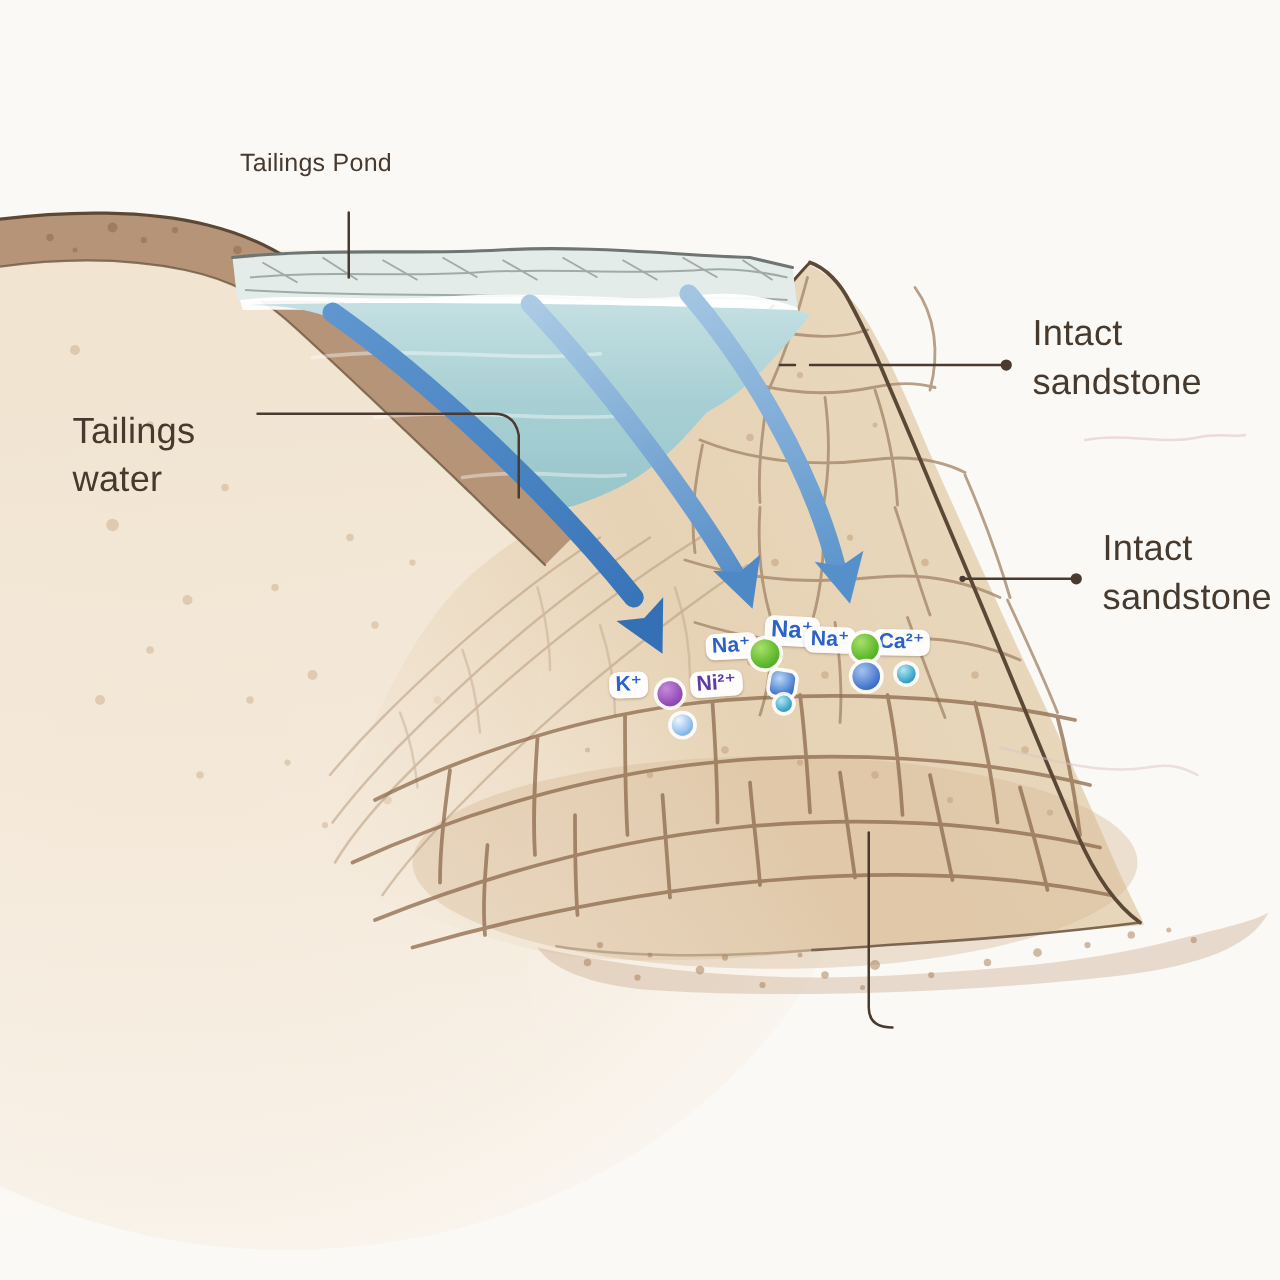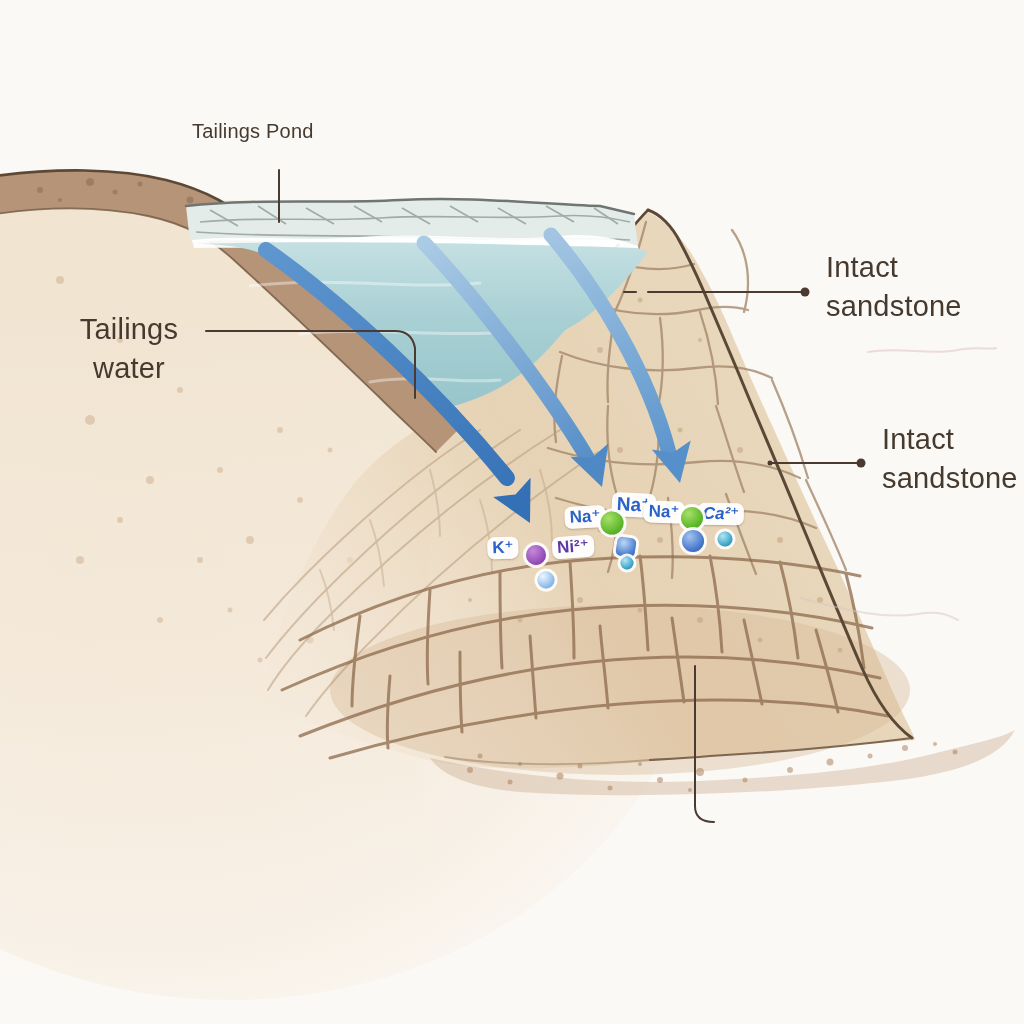--- a/index.html
+++ b/index.html
@@ -6,21 +6,21 @@
   #stage{
     position:relative;width:1024px;height:1024px;overflow:hidden;
     background:#fbf9f5;
     font-family:"Liberation Sans","DejaVu Sans",sans-serif;
   }
   #scene{position:absolute;left:0;top:0;}
   .lbl{
     position:absolute;color:#463a2f;font-size:29px;line-height:1.36;
     font-weight:500;letter-spacing:.2px;white-space:pre-line;
   }
-  .lbl.center{text-align:center;}
+  .lbl.center{margin-top:16px;}
   .chip{
     position:absolute;transform:translate(-50%,-50%) rotate(var(--r,0deg));
     background:rgba(255,255,255,.95);border-radius:7px;padding:0 5px 1px;
     font-weight:bold;font-size:17px;color:#2a62c8;
     box-shadow:0 1px 2px rgba(70,55,40,.3);
   }
   .chip.big{font-size:19px;}
   .chip.purple{color:#5b3aa8;}
   .sphere{
     position:absolute;transform:translate(-50%,-50%);border-radius:50%;
@@ -312,21 +312,21 @@
   <div class="lbl" style="left:826px;top:248px;width:160px;">Intact sandstone</div>
 
   <div class="lbl" style="left:882px;top:420px;width:160px;">Intact sandstone</div>
 
 
   <div class="chip" style="left:503px;top:548px;--r:-2deg;">K⁺</div>
   <div class="chip purple" style="left:573px;top:547px;--r:-4deg;">Ni²⁺</div>
   <div class="chip" style="left:585px;top:517px;--r:-3deg;">Na⁺</div>
   <div class="chip big" style="left:634px;top:505px;--r:3deg;">Na⁺</div>
   <div class="chip" style="left:664px;top:512px;--r:2deg;">Na⁺</div>
-  <div class="chip" style="left:721px;top:514px;font-style:italic;--r:1deg;">Ca²⁺</div>
+  <div class="chip" style="left:721px;top:514px;--r:1deg;">Ca²⁺</div>
 
   <div class="sphere purple" style="left:536px;top:555px;width:20px;height:20px;"></div>
   <div class="sphere green" style="left:612px;top:523px;width:23px;height:23px;"></div>
   <div class="sphere green" style="left:692px;top:518px;width:22px;height:22px;"></div>
   <div class="sphere blue" style="left:693px;top:541px;width:22px;height:22px;"></div>
   <div class="sphere cube" style="left:626px;top:547px;width:19px;height:19px;"></div>
   <div class="sphere lightblue" style="left:546px;top:580px;width:17px;height:17px;"></div>
   <div class="sphere teal" style="left:627px;top:563px;width:13px;height:13px;"></div>
   <div class="sphere teal" style="left:725px;top:539px;width:15px;height:15px;"></div>
 </div>

